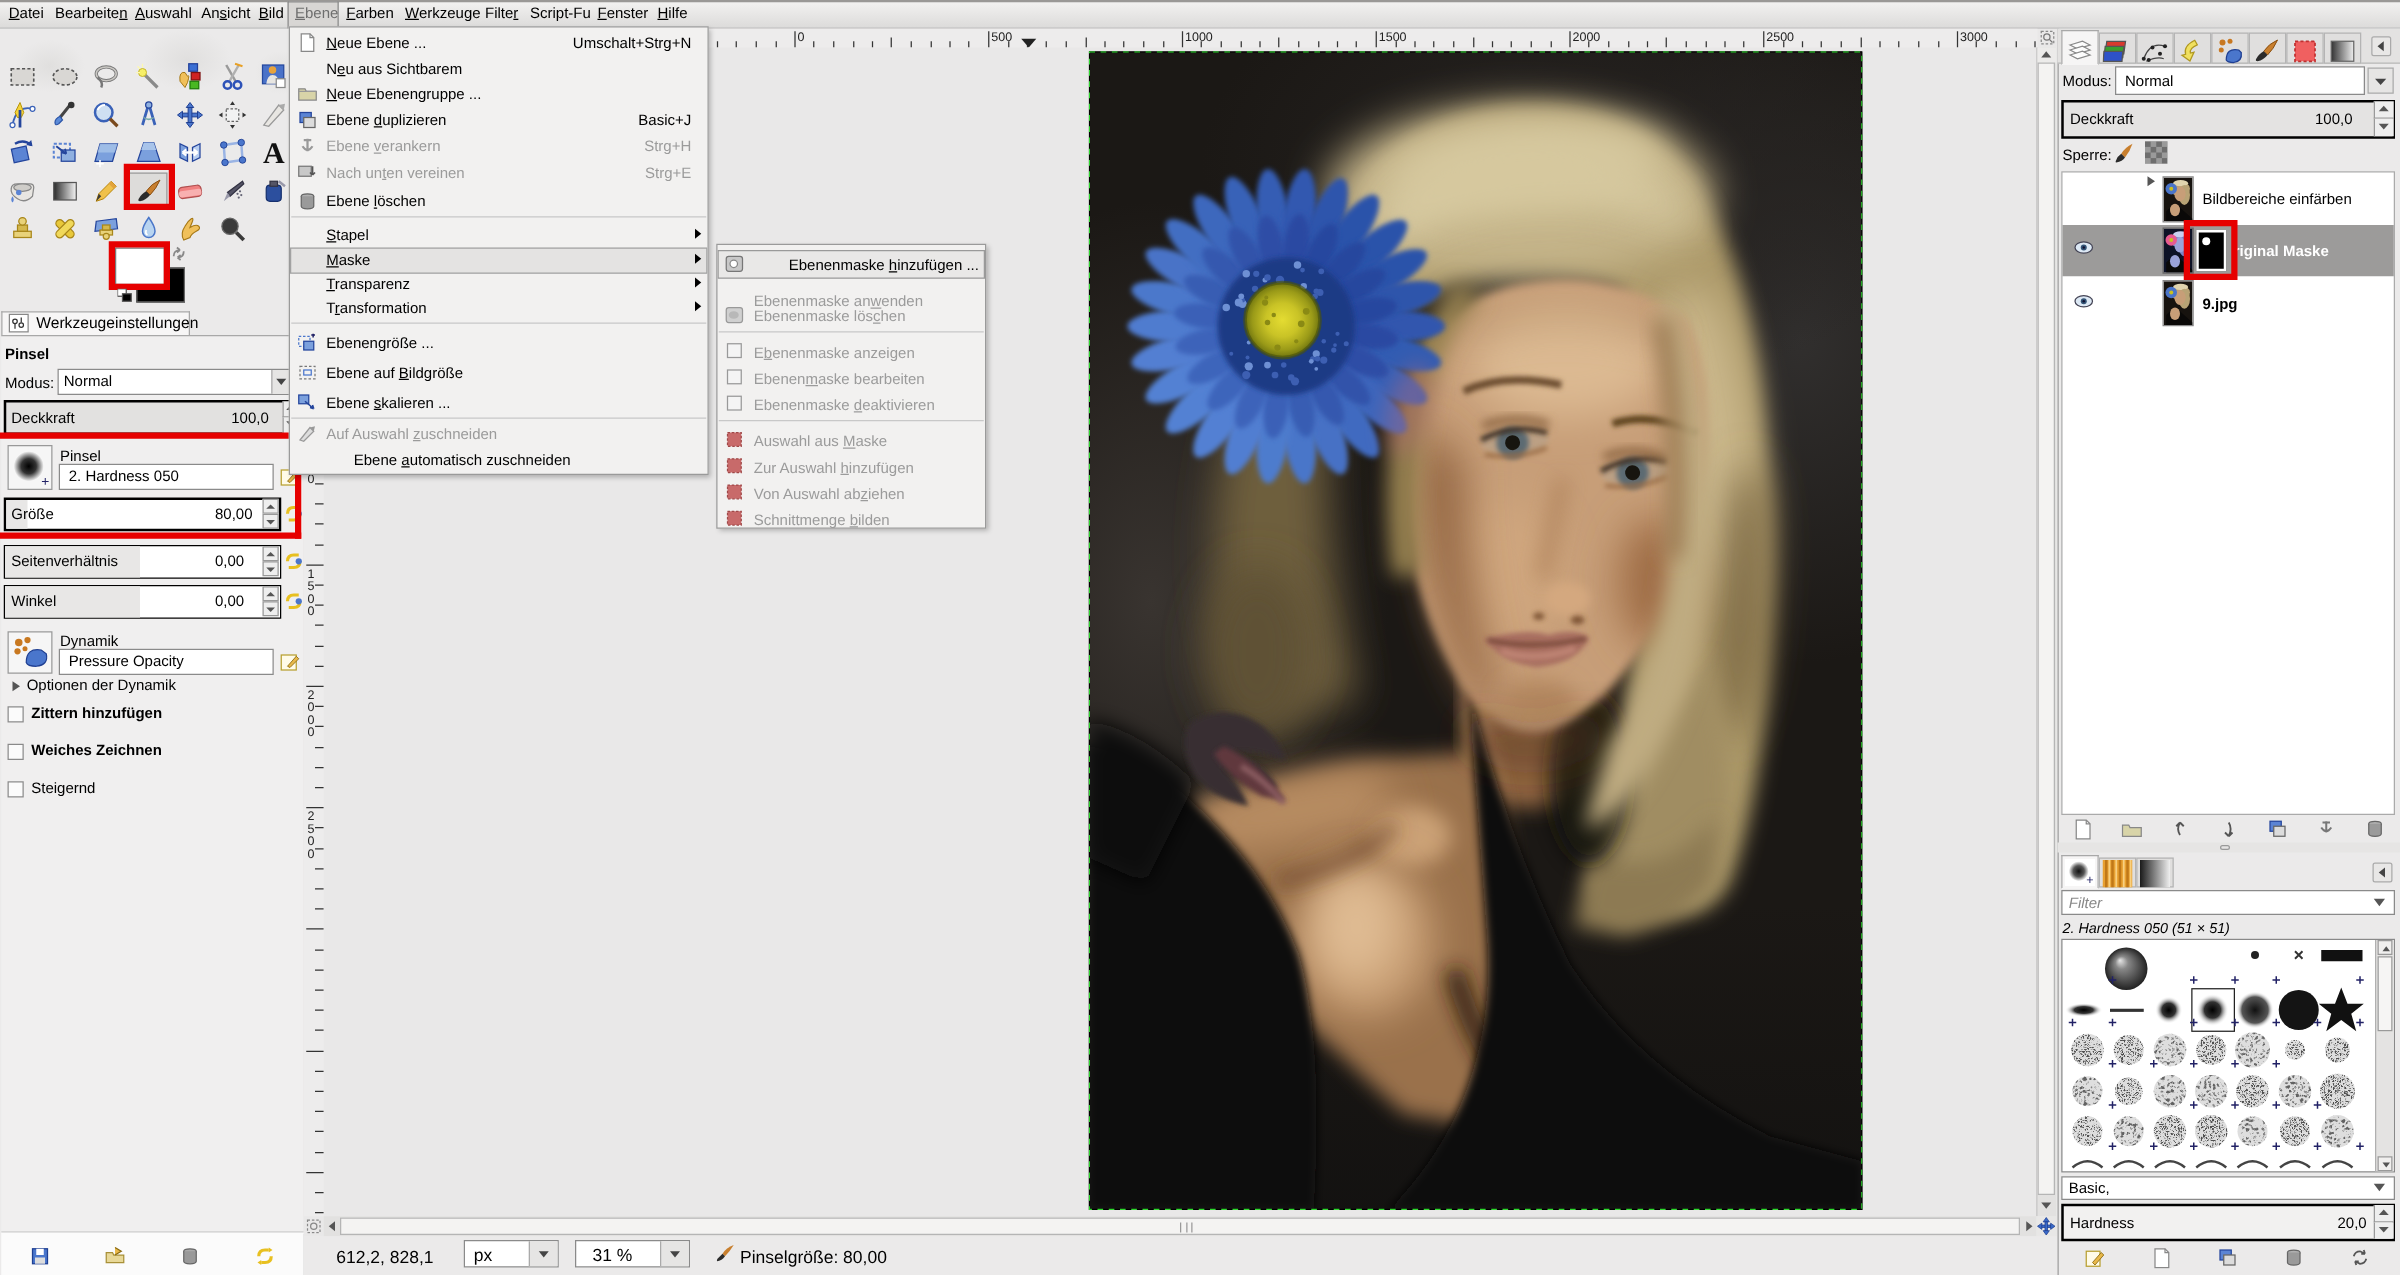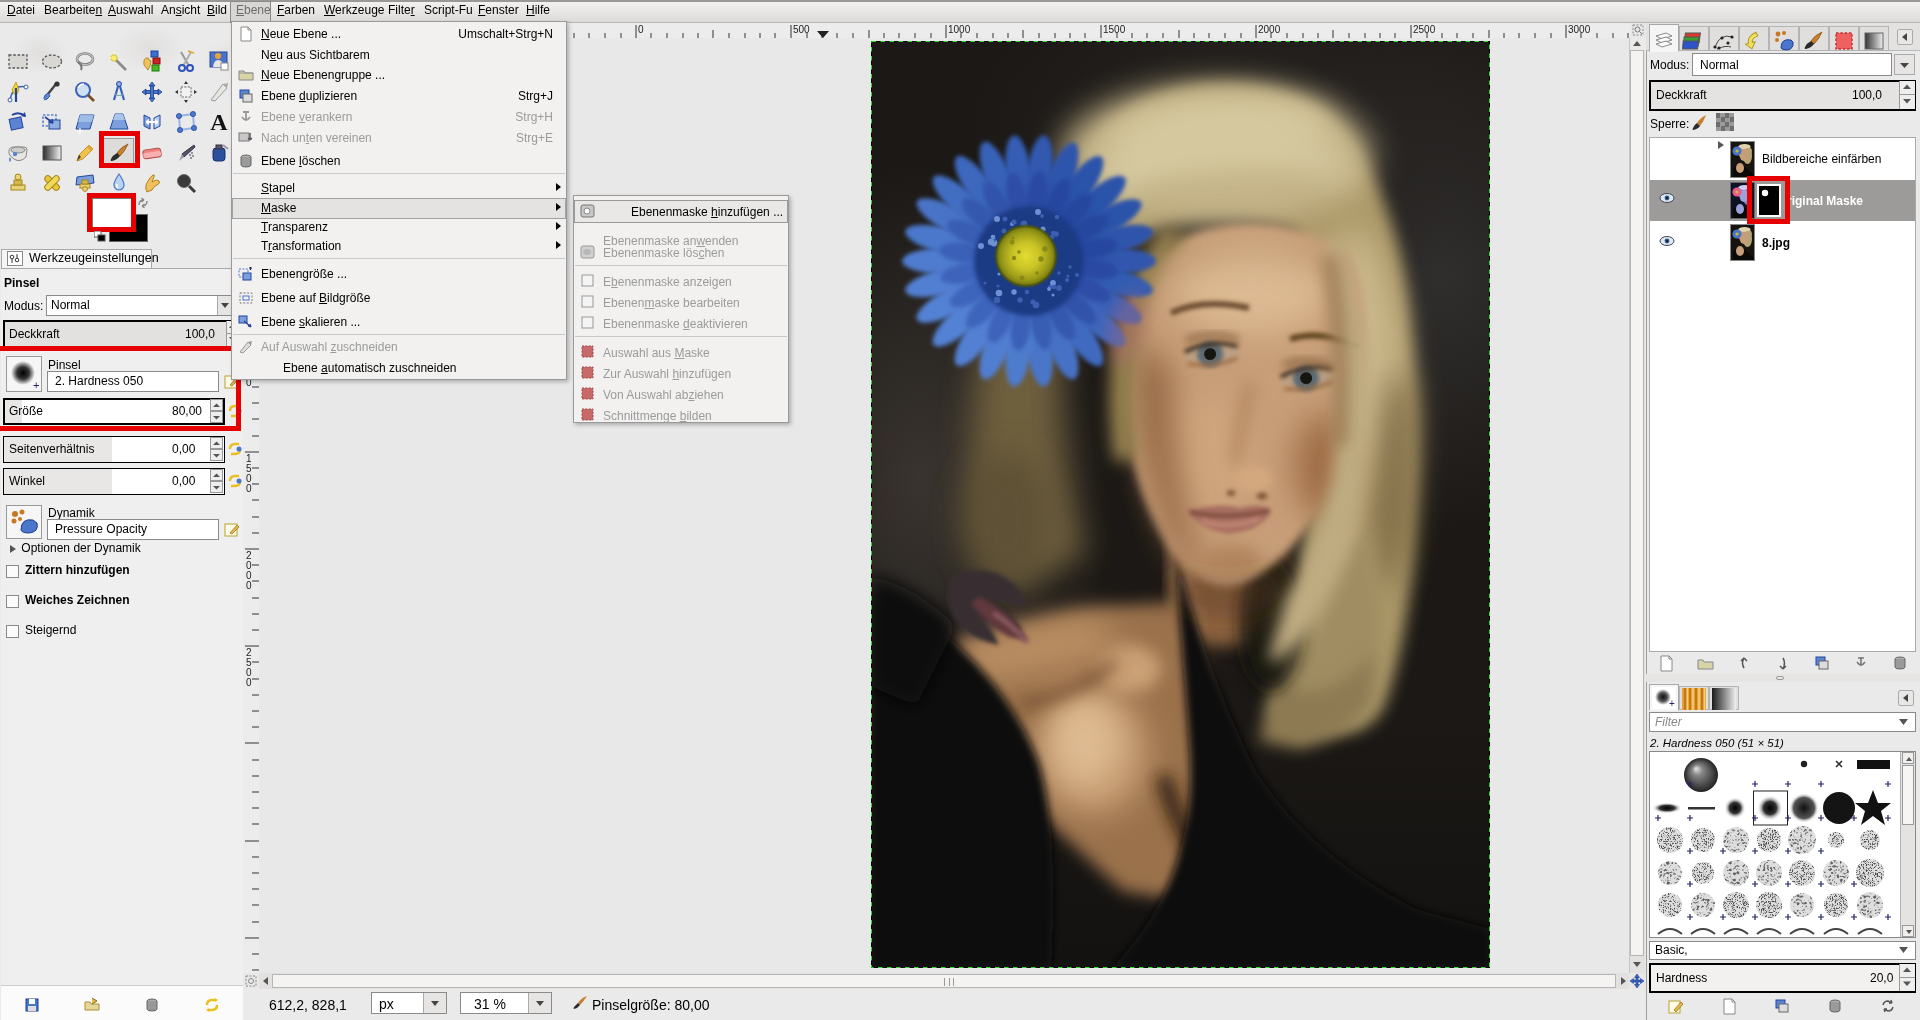--- a/index.html
+++ b/index.html
@@ -961,21 +961,21 @@
       <rect width="23" height="35" fill="#17130f"></rect>
       <ellipse cx="13" cy="9" rx="8" ry="6" fill="#b8a375"></ellipse>
       <ellipse cx="13.5" cy="4.5" rx="6" ry="2.5" fill="#e0d4ae"></ellipse>
       <ellipse cx="16.5" cy="14" rx="4.5" ry="8" fill="#b8a375"></ellipse>
       <ellipse cx="13" cy="13" rx="4.5" ry="6" fill="#c79e78"></ellipse>
       <circle cx="6" cy="9" r="4.6" fill="#4a74c8"></circle>
       <circle cx="6" cy="9" r="1.6" fill="#c8c020"></circle>
       <path d="M2 27 Q8 21 12 22 L14 25 L23 33 L23 35 L2 35 Z" fill="#0a0908"></path>
       <ellipse cx="9" cy="26" rx="4" ry="5" fill="#c79e78"></ellipse>
     </svg></div>
-<div class="ab" style="left:1762px;top:236px;font-weight:bold;">8.jpg</div>
+<div class="ab" style="left:1762px;top:236px;font-weight:bold;">9.jpg</div>
 <div style="position:absolute;left:1658px;top:655px;width:17px;height:17px;" class=""><svg width="17" height="17">
       <path d="M3 1 L11 1 L14 4 L14 16 L3 16 Z" fill="#fff" stroke="#888"></path>
       <path d="M11 1 L11 4 L14 4" fill="none" stroke="#888"></path>
     </svg></div>
 <div style="position:absolute;left:1697px;top:655px;width:17px;height:17px;" class=""><svg width="17" height="17">
       <path d="M1 5 L6 5 L7 7 L16 7 L16 14 L1 14 Z" fill="#d8d4a8" stroke="#888"></path>
     </svg></div>
 <div style="position:absolute;left:1736px;top:655px;width:17px;height:17px;" class=""><svg width="17" height="17">
       <path d="M8 3 Q5 8 8 13 M8 3 L5 6 M8 3 L11 6" stroke="#555" stroke-width="1.5" fill="none"></path>
     </svg></div>
@@ -1216,21 +1216,21 @@
           <path d="M10 1 L10 4 L13 4" fill="none" stroke="#888"></path>
         </svg></span><span class="lbl" style="position:relative;"><u>N</u>eue Ebene ...</span><span class="sc">Umschalt+Strg+N</span></div>
     <div class="mi" style="top:24px;height:21px;"><span class="lbl" style="position:relative;">N<u>e</u>u aus Sichtbarem</span></div>
     <div class="mi" style="top:44px;height:21px;"><span class="icon16"><svg width="16" height="16">
           <path d="M1 4 L6 4 L7 6 L15 6 L15 13 L1 13 Z" fill="#d8d4a8" stroke="#888"></path>
           <path d="M1 6 L15 6" stroke="#999"></path>
         </svg></span><span class="lbl" style="position:relative;"><u>N</u>eue Ebenengruppe ...</span></div>
     <div class="mi" style="top:65px;height:21px;"><span class="icon16"><svg width="16" height="16">
           <rect x="2" y="2" width="9" height="8" fill="#5b84d4" stroke="#24459c"></rect>
           <rect x="5" y="6" width="9" height="8" fill="#dcdcdc" stroke="#666"></rect>
-        </svg></span><span class="lbl" style="position:relative;">Ebene <u>d</u>uplizieren</span><span class="sc">Strg+J</span></div>
+        </svg></span><span class="lbl" style="position:relative;">Ebene <u>d</u>uplizieren</span><span class="sc">Basic+J</span></div>
     <div class="mi dis" style="top:86px;height:21px;"><span class="icon16"><svg width="16" height="16">
           <path d="M8 2 L8 12 M4 8 Q8 14 12 8 M5 3 L11 3" stroke="#999" stroke-width="1.8" fill="none"></path>
         </svg></span><span class="lbl" style="position:relative;">Ebene <u>v</u>erankern</span><span class="sc">Strg+H</span></div>
     <div class="mi dis" style="top:107px;height:21px;"><span class="icon16"><svg width="16" height="16">
           <rect x="1" y="3" width="10" height="8" fill="#c8c8c8" stroke="#777"></rect>
           <path d="M12 3 L12 10 M12 10 L10 8 M12 10 L14 8" stroke="#555" stroke-width="1.4" fill="none"></path>
         </svg></span><span class="lbl" style="position:relative;">Nach un<u>t</u>en vereinen</span><span class="sc">Strg+E</span></div>
     <div class="mi" style="top:130px;height:21px;"><span class="icon16"><svg width="16" height="16">
           <ellipse cx="8" cy="4" rx="5" ry="2" fill="#b0b0b0" stroke="#666"></ellipse>
           <path d="M3 4 L3 12 Q3 14 8 14 Q13 14 13 12 L13 4" fill="#9a9a9a" stroke="#666"></path>

